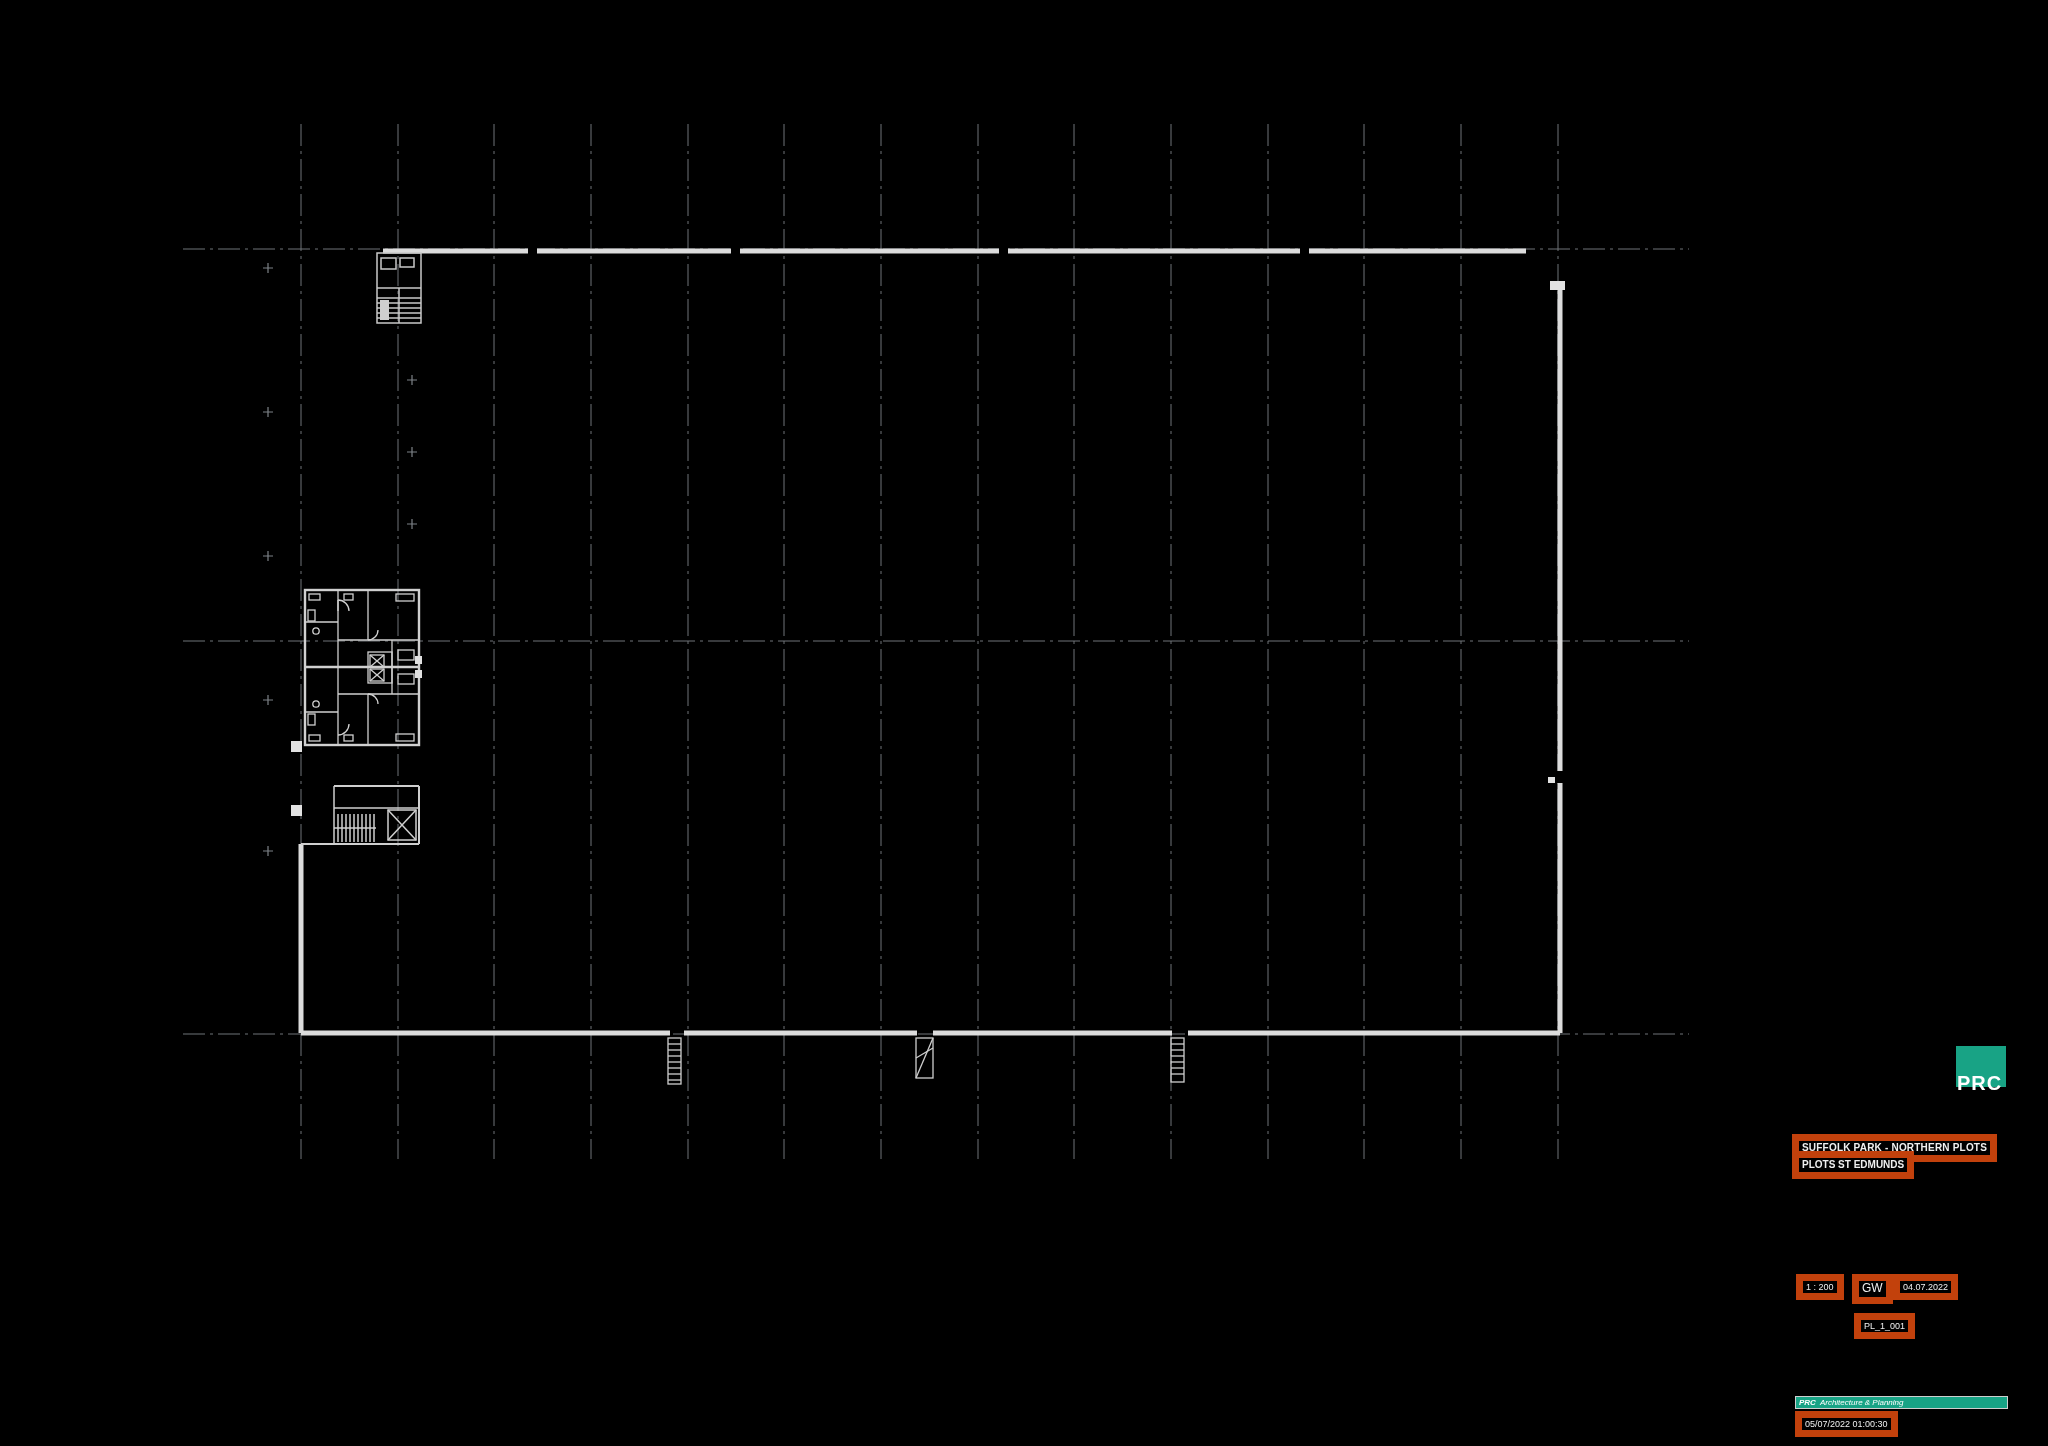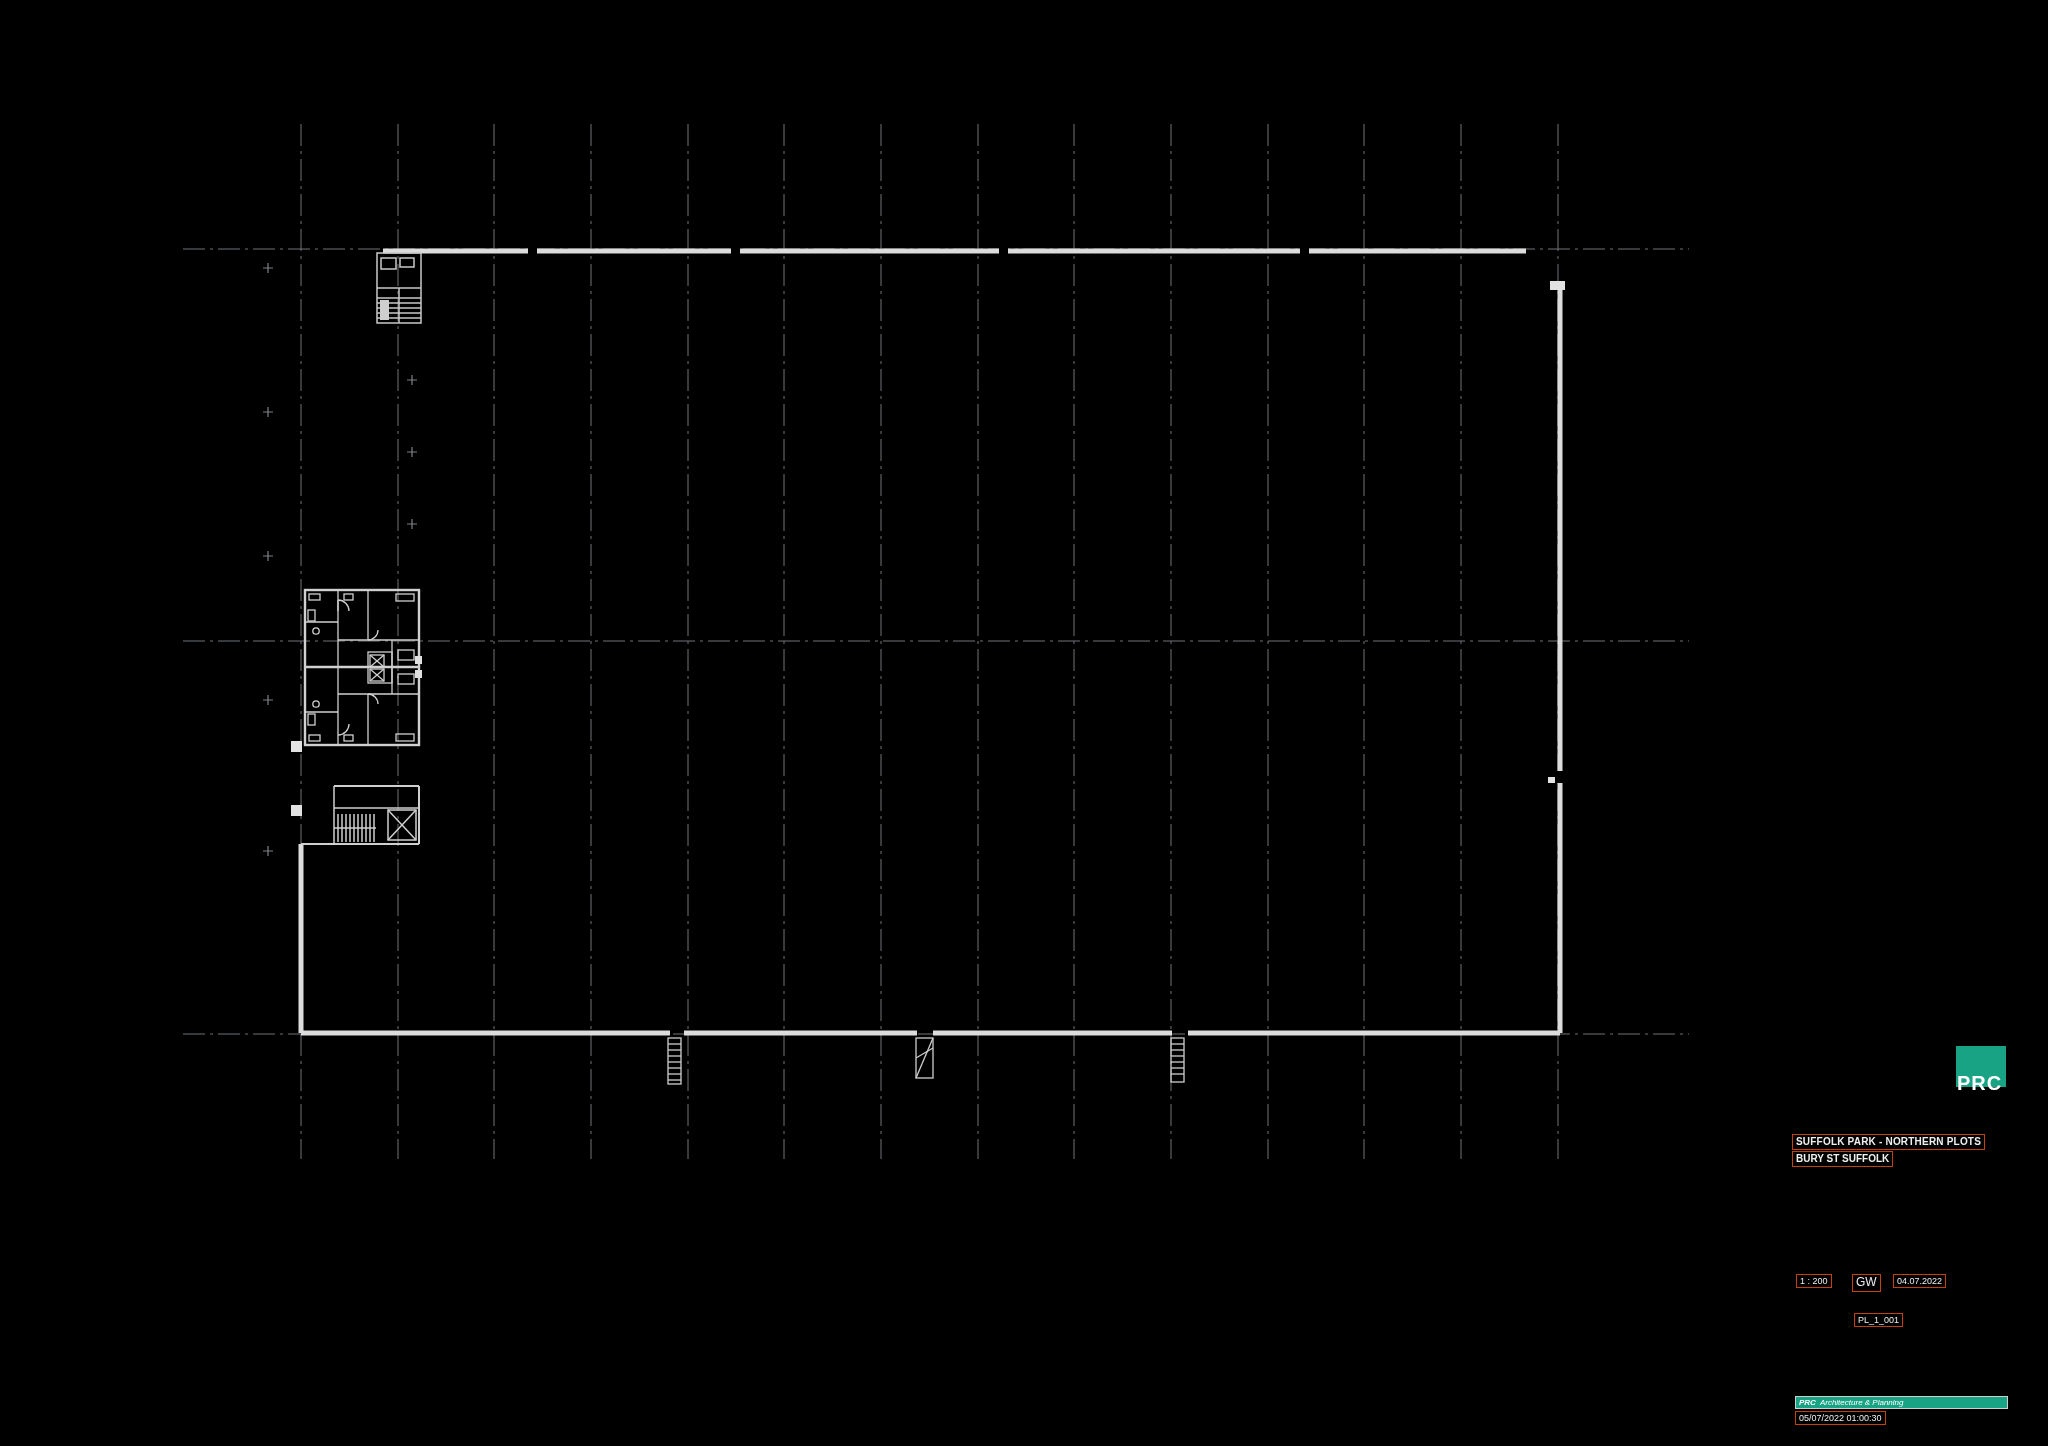--- a/index.html
+++ b/index.html
@@ -20,21 +20,21 @@
   }
   #plan-svg {
     position: absolute;
     left: 0; top: 0;
     width: 2048px; height: 1446px;
   }
   .cell {
     position: absolute;
     color: #efefef;
     background: #000000;
-    border: 1px solid #c2410c;
+    border: 7px solid #c2410c;
     line-height: 1.15;
     padding: 1px 3px;
     white-space: nowrap;
     box-sizing: border-box;
   }
   .proj1 { left: 1792px; top: 1134px; font-size: 10px; font-weight: bold; letter-spacing: .2px; }
   .proj2 { left: 1792px; top: 1151px; font-size: 10px; font-weight: bold; }
   .scale-box  { left: 1796px; top: 1274px; font-size: 9px; }
   .author-box { left: 1852px; top: 1274px; font-size: 12px; }
   .date-box   { left: 1893px; top: 1274px; font-size: 9px; }
@@ -229,21 +229,21 @@
       <path d="M263 700 H273 M268 695 V705"></path>
       <path d="M263 851 H273 M268 846 V856"></path>
     </g>
   </svg>
 
   <div>
     <div class="logo-square"></div>
     <div class="logo-text">PRC</div>
 
     <div class="cell proj1">SUFFOLK PARK - NORTHERN PLOTS</div>
-    <div class="cell proj2">BURY ST SUFFOLK</div>
+    <div class="cell proj2">PLOTS ST EDMUNDS</div>
 
     <div class="cell scale-box">1 : 200</div>
     <div class="cell author-box">GW</div>
     <div class="cell date-box">04.07.2022</div>
 
     <div class="cell dwgno-box">PL_1_001</div>
 
     <div class="firm-bar">
       <span class="brand">PRC</span><span>Architecture &amp; Planning</span>
     </div>

